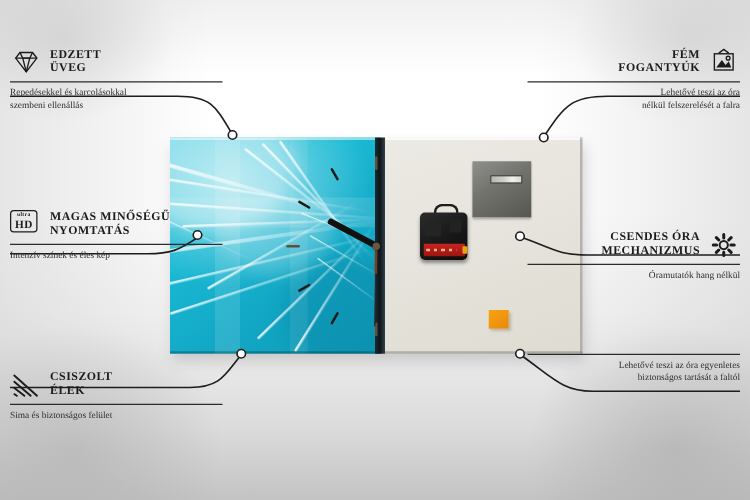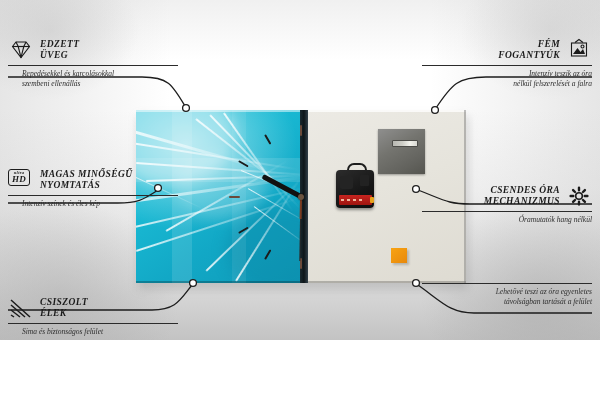--- a/index.html
+++ b/index.html
@@ -1,21 +1,21 @@
 <!DOCTYPE html>
 <html><head>
 <meta charset="utf-8">
 <style>
   html,body{margin:0;padding:0;}
   body{
     width:600px;height:400px;overflow:hidden;
     font-family:"Liberation Serif",serif;
     background:#ffffff;
   }
-  #stage{position:relative;width:600px;height:340px;overflow:hidden;background:#fff;font-style:italic;}
+  #stage{position:relative;width:600px;height:400px;overflow:hidden;background:#fff;}
 
   
   .bg-base{position:absolute;inset:0;background:#ffffff;}
   .bg-grad-bottom{position:absolute;left:0;right:0;bottom:0;height:230px;
     background:linear-gradient(to bottom,rgba(210,210,210,0) 0%,rgba(208,208,208,0.25) 35%,rgba(190,190,190,0.55) 75%,rgba(178,178,178,0.78) 100%);}
   .bg-grad-left{position:absolute;left:0;top:0;bottom:0;width:170px;
     background:linear-gradient(to right,rgba(200,200,200,0.45),rgba(200,200,200,0));}
   .bg-grad-right{position:absolute;right:0;top:0;bottom:0;width:170px;
     background:linear-gradient(to left,rgba(200,200,200,0.45),rgba(200,200,200,0));}
   .bg-grad-top{position:absolute;left:0;right:0;top:0;height:60px;
@@ -97,21 +97,21 @@
 
   .foam{position:absolute;left:255px;top:138px;width:16px;height:15px;
     background:linear-gradient(140deg,#f8a312,#e8890b);box-shadow:2px 2px 2px rgba(120,120,110,.4);}
 
   
   .label{position:absolute;width:170px;}
   .lbl-head{display:flex;align-items:center;gap:6px;}
   .lbl-title{font-size:9.5px;font-weight:bold;letter-spacing:.4px;color:#1b1b1b;line-height:11.5px;
     text-transform:uppercase;}
   .rule{height:1px;background:#2b2b2b;margin-top:3px;}
-  .lbl-sub{font-size:7.5px;color:#2e2e2e;line-height:10px;margin-top:3px;margin-left:14px;}
+  .lbl-sub{font-size:7.5px;color:#2e2e2e;line-height:10px;margin-top:3px;}
   .ico{flex:0 0 auto;width:26px;height:24px;}
   .left .lbl-head{justify-content:flex-start;}
   .left .lbl-sub{text-align:left;}
   .right .lbl-head{justify-content:flex-end;}
   .right .lbl-title{text-align:right;}
   .right .lbl-sub{text-align:right;}
 
   #l1{left:8px;top:38px;}
   #l2{left:8px;top:168px;}
   #l3{left:8px;top:296px;}
@@ -337,21 +337,21 @@
             <path d="M9,4.5 L13,1.5 L17,4.5"></path>
             <rect x="5.5" y="5" width="15" height="13"></rect>
             <path d="M7,16 L11.5,10 L14.5,14 L17,11 L19,16 Z" fill="#1b1b1b" stroke="none"></path>
             <circle cx="16.5" cy="8.5" r="1.5"></circle>
           </g>
         </svg>
       </span>
     </div>
     <div class="rule"></div>
     <div class="lbl-sub">
-      <span>Intenzív teszik az óra</span><br>
+      <span>Lehetővé teszi az óra</span><br>
       <span>nélkül felszerelését a falra</span>
     </div>
   </div>
 
   <div class="label right" id="r2">
     <div class="lbl-head">
       <span class="lbl-title">
         <span>CSENDES ÓRA</span><br>
         <span>MECHANIZMUS</span>
       </span>
@@ -371,17 +371,17 @@
     <div class="rule"></div>
     <div class="lbl-sub">
       <span>Óramutatók hang nélkül</span>
     </div>
   </div>
 
   <div class="label right" id="r3">
     <div class="rule"></div>
     <div class="lbl-sub">
       <span>Lehetővé teszi az óra egyenletes</span><br>
-      <span>távolságban tartását a felület</span>
+      <span>biztonságos tartását a faltól</span>
     </div>
   </div>
 
 </div>
 
 </body></html>

